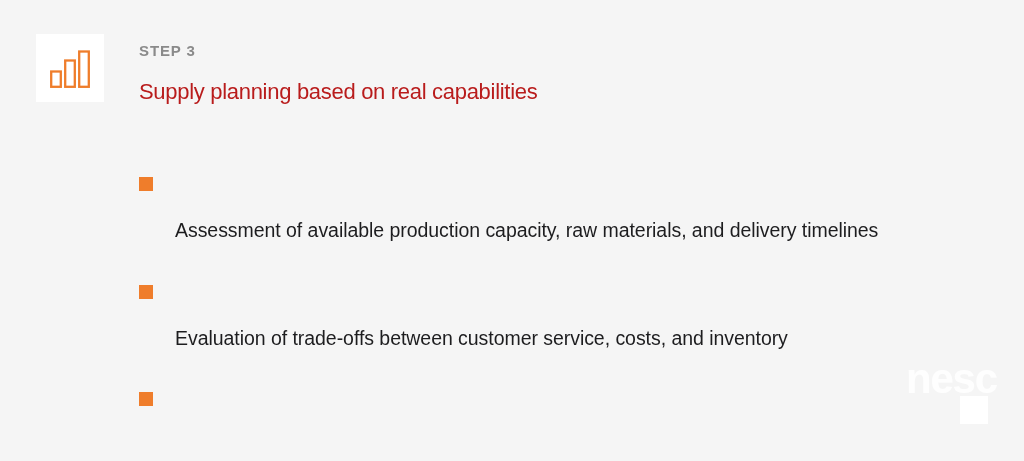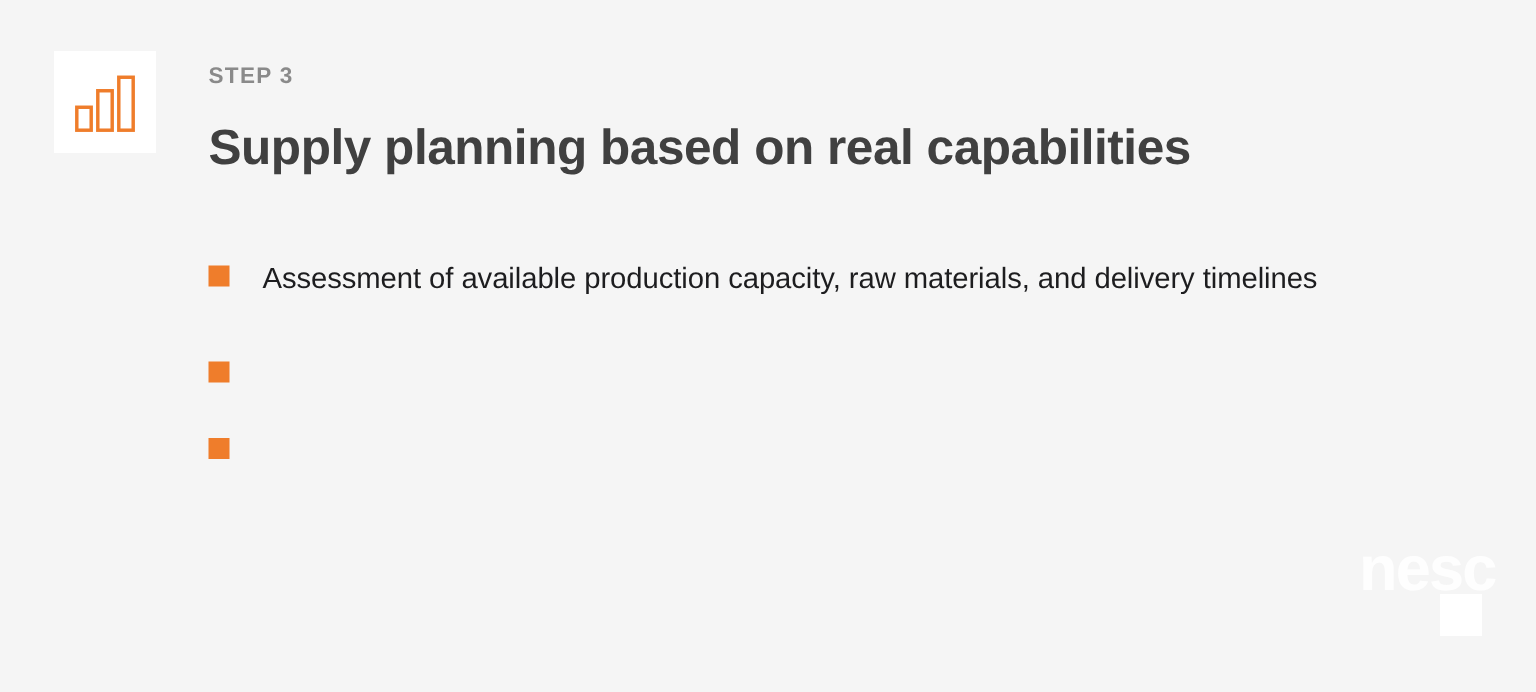--- a/index.html
+++ b/index.html
@@ -56,23 +56,23 @@
     font-weight: bold;
     letter-spacing: 0.9px;
     color: #8a8a8a;
     line-height: 1;
     margin: 0 0 22px 0;
     text-transform: uppercase;
     font-family: "Liberation Sans", sans-serif;
   }
 
   .slide-title {
-    font-size: 33px;
-    font-weight: bold;
-    color: #404040;
+    font-size: 22px;
+    font-weight: normal;
+    color: #b91c1c;
     line-height: 1.1;
     letter-spacing: -0.3px;
     margin: 0;
     white-space: nowrap;
     font-family: "Liberation Sans", sans-serif;
   }
 
   
   .bullet-list {
     position: absolute;
@@ -102,20 +102,21 @@
   }
 
   .bullet-text {
     margin-left: 22px;
     font-size: 19.5px;
     line-height: 1.72;
     color: #1d1d1f;
     letter-spacing: -0.05px;
     font-family: "Liberation Sans", sans-serif;
     max-width: 740px;
+    margin-top: 44px;
   }
 
   
   .logo {
     position: absolute;
     left: 906px;
     top: 358px;
     width: 100px;
     height: 70px;
   }
@@ -169,20 +170,21 @@
 
   <ul class="bullet-list">
 
     <li class="bullet-item">
       <span class="bullet-marker"></span>
       <span class="bullet-text">Assessment of available production capacity, raw materials, and delivery timelines</span>
     </li>
 
     <li class="bullet-item">
       <span class="bullet-marker"></span>
+      <span class="bullet-text">Evaluation of trade-offs between customer service, costs, and inventory</span>
     </li>
 
     <li class="bullet-item">
       <span class="bullet-marker"></span>
     </li>
 
   </ul>
 
   <div class="logo">
     <div class="logo-wordmark">nesc</div>

